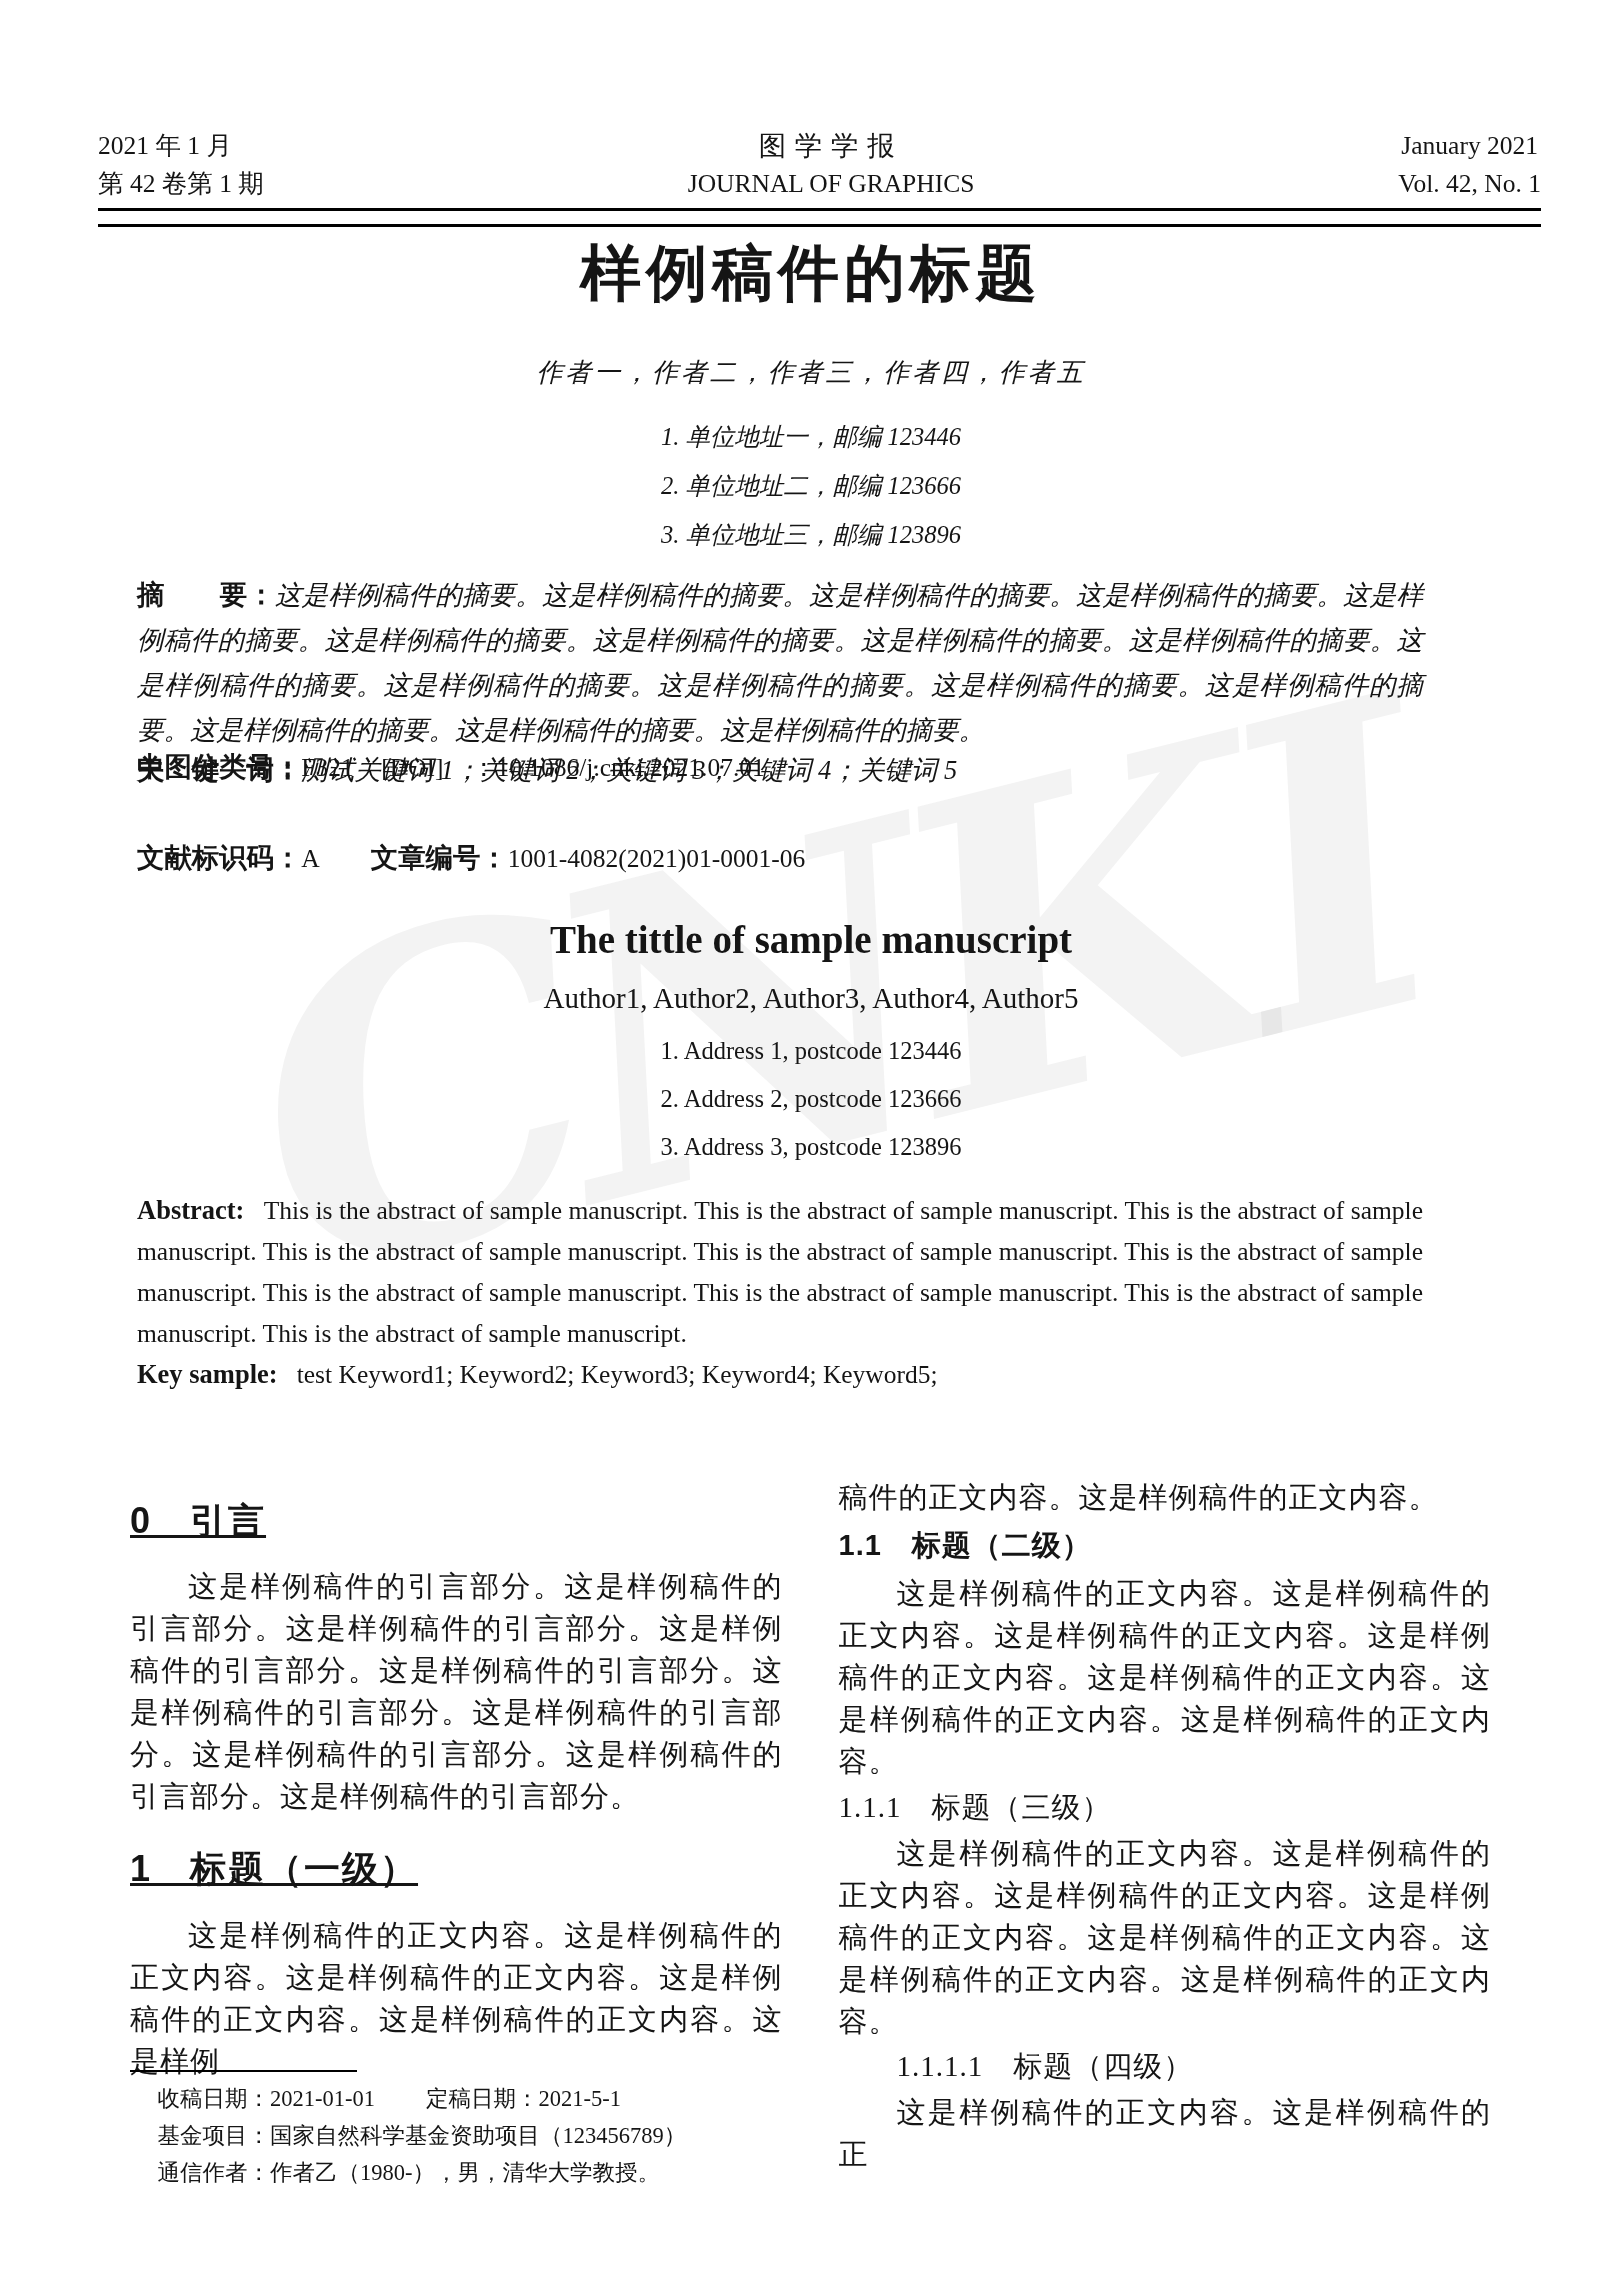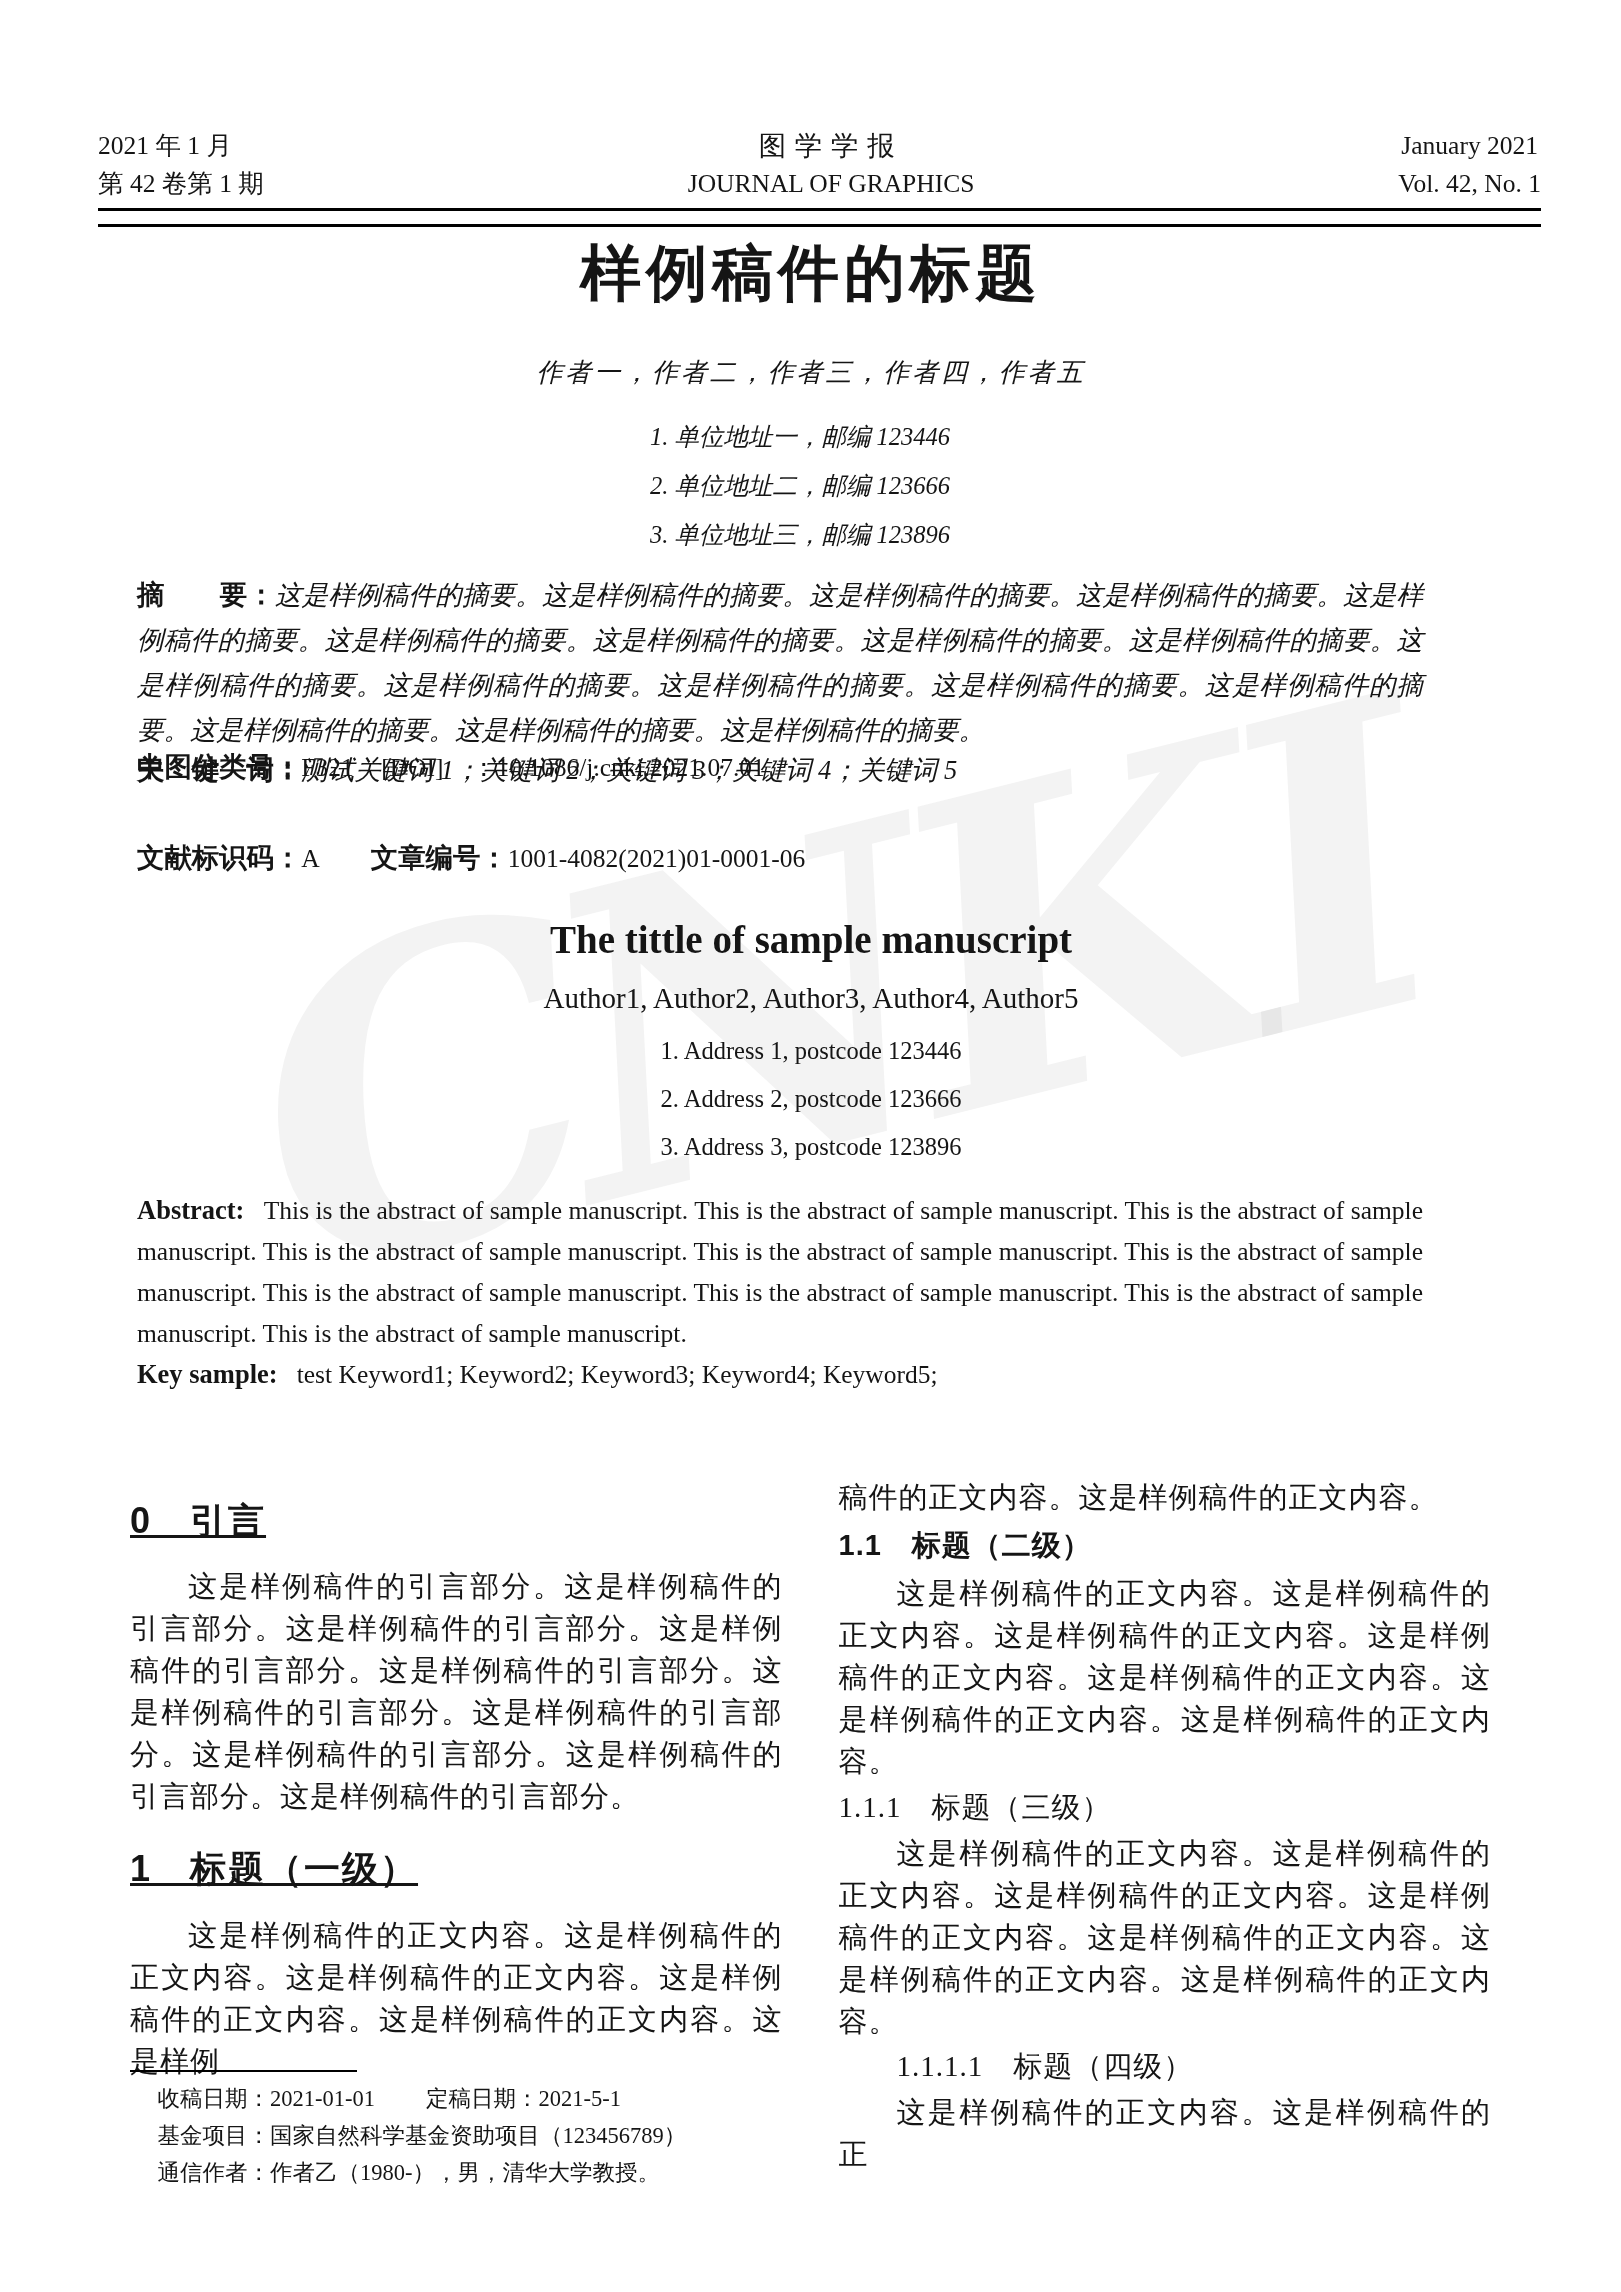--- a/index.html
+++ b/index.html
@@ -33,21 +33,21 @@
   .header-center .cjk{letter-spacing:8.8px;font-size:27.4px;}
   .header-right{text-align:center;}
   .header-rule{margin-top:4.9px;height:12.7px;
     border-top:3.9px solid #000;border-bottom:3.9px solid #000;}
 
   
   .cn-title{left:132px;top:233px;width:1358px;
     font-size:61px;font-weight:bold;letter-spacing:4.9px;}
   .cn-authors{left:132px;top:355px;width:1358px;
     font-size:26px;letter-spacing:2.9px;}
-  .cn-addr{left:121px;top:412px;width:1358px;
+  .cn-addr{left:132px;top:412px;width:1358px;
     font-size:24.5px;line-height:49px;}
 
   
   .cn-abstract{left:137px;top:572px;width:1286px;
     font-size:26.5px;line-height:45px;text-align:justify;}
   .meta-label{font-family:"Liberation Sans","DejaVu Sans",sans-serif;
     font-weight:bold;font-style:normal;font-size:27.4px;}
   .cn-keywords{left:137px;top:749px;width:1286px;font-size:26.5px;line-height:41px;}
   .cn-clc{left:137px;top:746px;width:1286px;font-size:25.5px;line-height:41px;}
   .cn-doc{left:137px;top:837px;width:1286px;font-size:25.5px;line-height:41px;}

